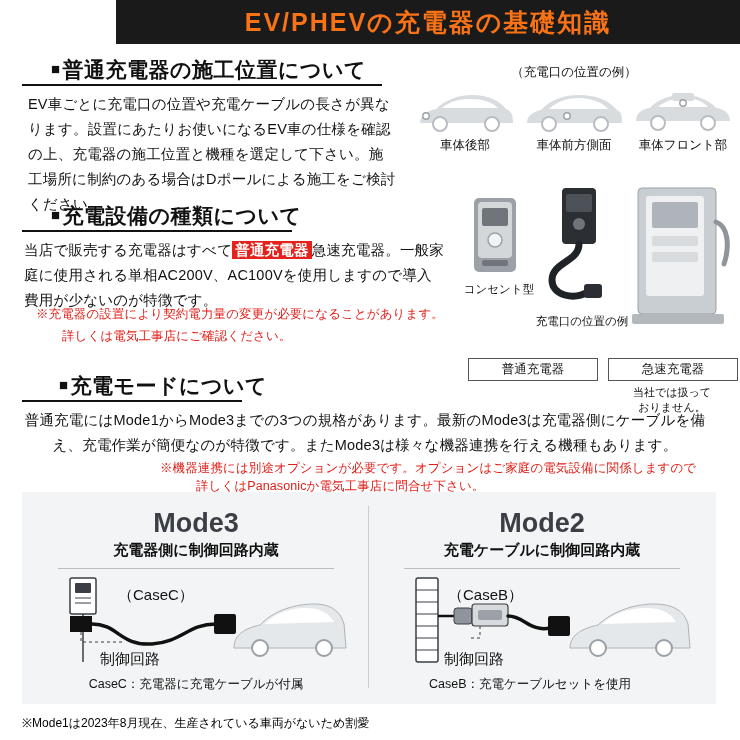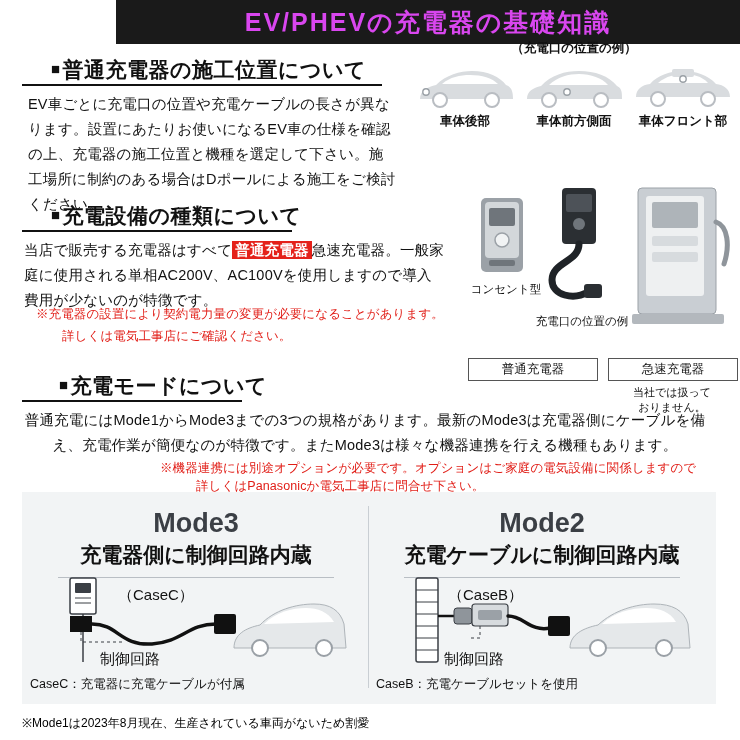--- a/index.html
+++ b/index.html
@@ -17,21 +17,21 @@
   }
 
   
   .header {
     position: absolute;
     top: 0;
     left: 116px;
     width: 624px;
     height: 44px;
     background: #1a1a1a;
-    color: #d946ef;
+    color: #f97316;
     display: flex;
     align-items: center;
     justify-content: center;
     letter-spacing: 2px;
   }
   .header-title {
     font-size: 25px;
     font-weight: bold;
   }
 
@@ -73,24 +73,23 @@
     background: #e4211a;
     color: #ffffff;
     padding: 1px 3px;
     font-weight: bold;
   }
 
   
   .port-box {
     position: absolute;
     left: 414px;
-    top: 40px;
+    top: 64px;
     width: 320px;
     height: 112px;
-    font-weight: bold;
   }
   .port-caption {
     font-size: 12.5px;
     text-align: center;
     color: #111;
   }
   .car-row {
     display: flex;
     justify-content: space-between;
     margin-top: 6px;
@@ -139,21 +138,21 @@
     height: 212px;
     background: #f2f4f5;
   }
   .mode-title {
     font-size: 27px;
     font-weight: bold;
     color: #3b3f45;
     text-align: center;
   }
   .mode-sub {
-    font-size: 21px;
+    font-size: 15px;
     font-weight: bold;
     text-align: center;
     color: #111;
     margin-top: 2px;
   }
   .mode-divider {
     position: absolute;
     top: 506px;
     left: 368px;
     width: 1px;
@@ -163,21 +162,21 @@
   .mode-hr {
     height: 1px;
     background: #b9bec4;
     margin: 8px 28px 0 28px;
   }
   .case-label {
     font-size: 15px;
   }
   .mode-foot {
     font-size: 12.5px;
-    text-align: left;
+    text-align: center;
   }
   .footnote {
     position: absolute;
     left: 22px;
     top: 714px;
     font-size: 12px;
     color: #000000;
   }
 
   svg { display: block; }
@@ -244,21 +243,21 @@
 
 <div class="para" style="left:24px; top:238px; width:420px;">
   <span>当店で販売する充電器はすべて</span><span class="hl">普通充電器</span><span>急速充電器。</span><span>一般家庭に使用される単相AC200V、AC100Vを使用しますので導入費用が少ないのが特徴です。</span>
 </div>
 
 <div class="para-red" style="left:36px; top:304px; width:410px;">※充電器の設置により契約電力量の変更が必要になることがあります。</div>
 <div class="para-red" style="left:62px; top:326px; width:410px;">詳しくは電気工事店にご確認ください。</div>
 
 <div class="charger-area">
 
-  <div style="position:absolute; left:11px; top:8px; width:86px;">
+  <div style="position:absolute; left:4px; top:8px; width:86px;">
     <svg width="86" height="84" viewBox="0 0 86 84">
       <rect x="18" y="4" width="42" height="74" rx="5" fill="#9ba1a7"></rect>
       <rect x="22" y="8" width="34" height="56" rx="4" fill="#d3d7da"></rect>
       <rect x="26" y="14" width="26" height="18" rx="2" fill="#6f757b"></rect>
       <circle cx="39" cy="46" r="7" fill="#f1f3f4" stroke="#9ba1a7" stroke-width="1.5"></circle>
       <rect x="26" y="66" width="26" height="6" rx="2" fill="#6f757b"></rect>
     </svg>
     <div class="cap-sm" style="margin-top:4px;">コンセント型</div>
   </div>
 
@@ -367,15 +366,15 @@
     <rect x="154" y="40" width="22" height="20" rx="2" fill="#111111"></rect>
 
     <path d="M176 72 C176 58 190 52 204 49 C220 34 242 28 260 28 C278 28 290 34 294 48 L296 72 Z" fill="#e5e8ea" stroke="#aeb4b9" stroke-width="1"></path>
     <path d="M208 48 C220 36 238 32 252 32 C266 32 276 36 282 46 Z" fill="#ffffff"></path>
     <circle cx="204" cy="72" r="8" fill="#ffffff" stroke="#9aa0a6" stroke-width="2"></circle>
     <circle cx="270" cy="72" r="8" fill="#ffffff" stroke="#9aa0a6" stroke-width="2"></circle>
   </svg>
 </div>
 <div class="case-label" style="position:absolute; left:448px; top:586px;">（CaseB）</div>
 <div class="case-label" style="position:absolute; left:444px; top:650px;">制御回路</div>
-<div class="mode-foot" style="position:absolute; left:376px; top:676px; width:332px;">CaseB：充電ケーブルセットを使用</div>
+<div class="mode-foot" style="position:absolute; left:364px; top:676px; width:332px;">CaseB：充電ケーブルセットを使用</div>
 
 <div class="footnote">※Mode1は2023年8月現在、生産されている車両がないため割愛</div>
 
 </body></html>

